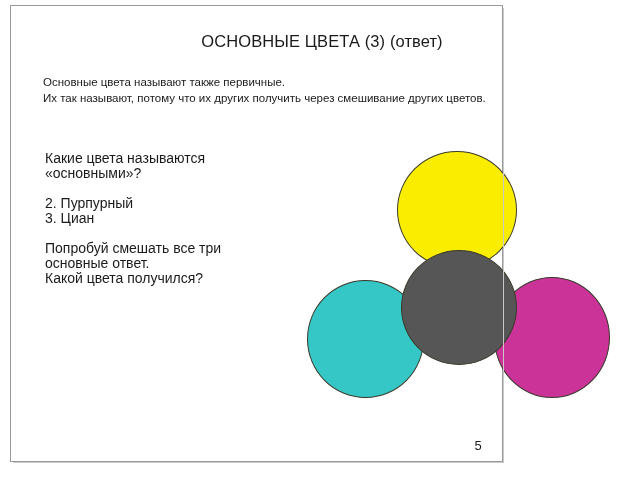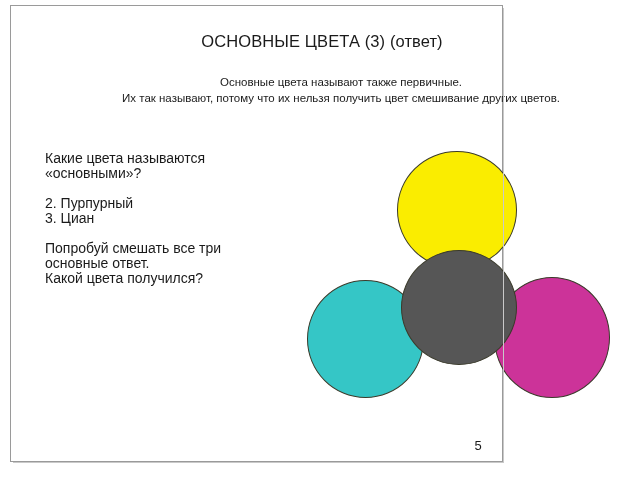--- a/index.html
+++ b/index.html
@@ -50,27 +50,26 @@
     font-size: 16.5px;
     line-height: 20px;
     letter-spacing: 0.1px;
     color: #1a1a1a;
     white-space: nowrap;
   }
 
   
   #intro {
     position: absolute;
-    left: 40px;
+    left: 32px;
     top: 68px;
     width: 580px;
     font-size: 11.5px;
     line-height: 16px;
     color: #1a1a1a;
-    text-align: center;
   }
   #intro .line { display: block; white-space: nowrap; }
 
   
   #body-text {
     position: absolute;
     left: 34px;
     top: 145px;
     width: 250px;
     font-size: 14px;
@@ -121,21 +120,21 @@
 </style>
 </head>
 <body>
 
 <div id="slide">
 
   <div id="slide-title">ОСНОВНЫЕ ЦВЕТА (3) (ответ)</div>
 
   <div id="intro">
     <span class="line">Основные цвета называют также первичные.</span>
-    <span class="line">Их так называют, потому что их нельзя получить цвет смешивание других цветов.</span>
+    <span class="line">Их так называют, потому что их других получить через смешивание других цветов.</span>
   </div>
 
   <div id="body-text">
     <span class="line">Какие цвета называются</span>
     <span class="line">«основными»?</span>
     <span class="gap"></span>
     <span class="line">2. Пурпурный</span>
     <span class="line">3. Циан</span>
     <span class="gap"></span>
     <span class="line">Попробуй смешать все три</span>

